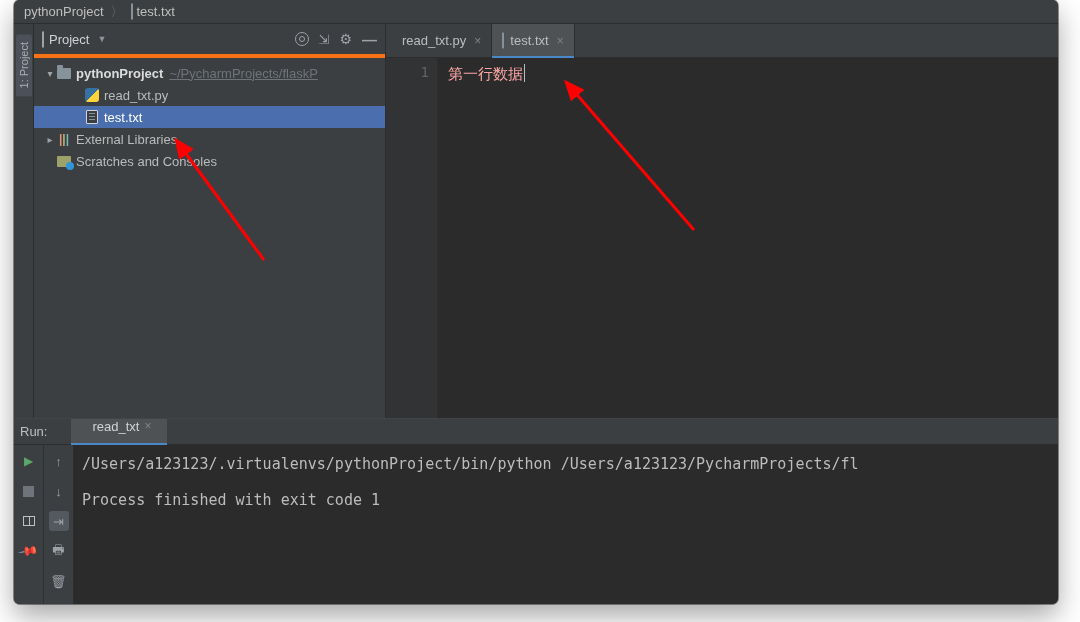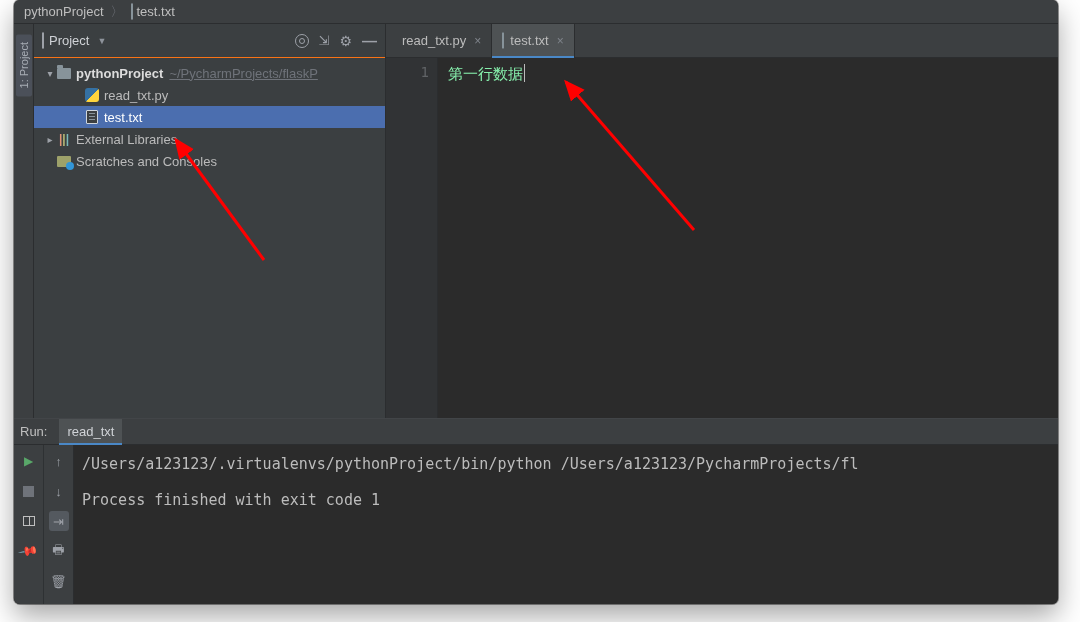--- a/index.html
+++ b/index.html
@@ -25,21 +25,21 @@
   .left-rail .tab-label {
     writing-mode: vertical-rl; transform: rotate(180deg); font-size:11px; color:#a8adb5;
     background:#4b5059; padding: 8px 2px; border-radius:2px;
   }
   .sidebar {
     width: 352px; background: #3b3f41; border-right: 1px solid #2b2d2f;
     display:flex; flex-direction:column;
   }
   .sidebar-header {
     display:flex; align-items:center; height:34px; padding:0 8px;
-    border-bottom:1px solid #f97316; color:#cfd2d6;
+    border-bottom:4px solid #f97316; color:#cfd2d6;
   }
   .sidebar-header .title { display:flex; align-items:center; gap:5px; flex:1; }
   .sidebar-header .title .chev { font-size:9px; color:#8e939b; margin-left:3px;}
   .sidebar-header .actions { display:flex; gap:10px; align-items:center; color:#9da1a8;}
   .tree { padding: 4px 0; font-size:13px; user-select:none; flex:1; overflow:hidden;}
   .tree-row { display:flex; align-items:center; height:22px; padding-left:6px; white-space:nowrap; }
   .tree-row.selected { background:#4b6eaf; color:#ffffff;}
   .tree-row .twisty { width:12px; text-align:center; font-size:10px; color:#9da1a8;}
   .tree-row .twisty.none { visibility:hidden; }
   .tree-row .icon { width:16px; display:inline-flex; justify-content:center; margin-right:4px;}
@@ -61,36 +61,36 @@
   .etab.active::after{content:""; position:absolute; left:0; right:0; bottom:-1px; height:2px; background:#4a88c7;}
   .etab .close { color:#7f848b; font-size:12px; margin-left:2px;}
   .editor { flex:1; display:flex; background:#2b2b2b; min-height:0;}
   .gutter {
     width:52px; background:#313335; border-right:1px solid #2b2d2f;
     color:#606366; font-family: Menlo, Consolas, monospace; font-size:14px;
     text-align:right; padding:6px 8px 0 0;
   }
   .code {
     flex:1; font-family: Menlo, Consolas, monospace; font-size:15px;
-    padding:6px 0 0 10px; color:#86efac; white-space:pre;
+    padding:6px 0 0 10px; color:#fca5a5; white-space:pre;
   }
   .code .caret { border-left:1px solid #bbbbbb; margin-left:1px; display:inline-block; height:18px; vertical-align:-3px;}
 
   .run-panel {
     height:186px; background:#2b2b2b; border-top:1px solid #424548;
     display:flex; flex-direction:column;
   }
   .run-header {
     display:flex; align-items:center; height:26px; background:#3c3f41;
-    border-bottom:1px solid #2b2d2f; padding:0 6px; gap:12px;
+    border-bottom:1px solid #2b2d2f; padding:0 6px; gap:24px;
   }
   .run-header .rlabel{ color:#bfbfbf; }
   .run-tab {
-    display:flex; align-items:flex-start; gap:5px; height:26px; padding:0 8px;
-    background:#4e5254; border-bottom:2px solid #4a88c7; color:#d0d3d7;flex-direction:column;
+    display:flex; align-items:flex-start; gap:5px; height:26px; padding:0 16px;
+    background:#4e5254; border-bottom:2px solid #4a88c7; color:#d0d3d7;
   }
   .run-tab .close{ color:#7f848b; font-size:12px;}
   .run-body { flex:1; display:flex; }
   .run-col {
     width:30px; display:flex; flex-direction:column; align-items:center;
     padding-top:6px; gap:10px; color:#9da1a8;
   }
   .run-col.first { background:#3c3f41; border-right:1px solid #2e3133;}
   .run-col.second { background:#3c3f41; border-right:1px solid #2b2d2f;}
   .run-col .btn { width:20px; height:20px; display:flex; align-items:center; justify-content:center; border-radius:3px;}

